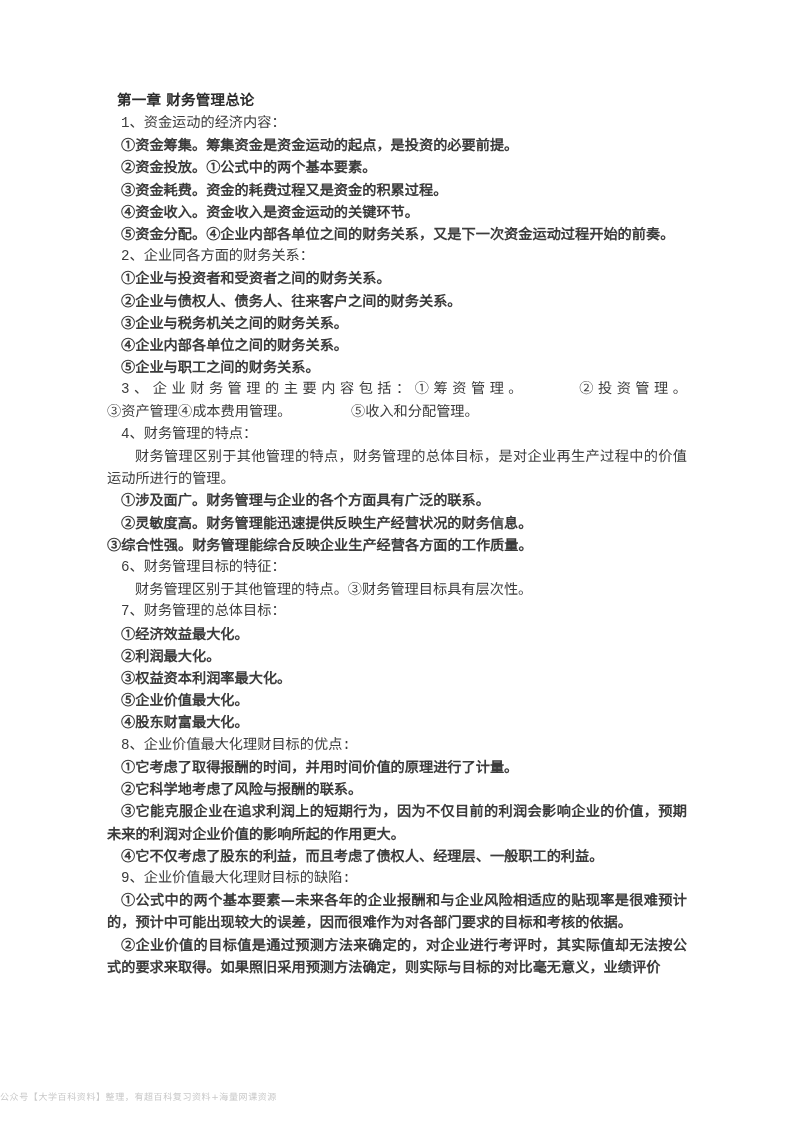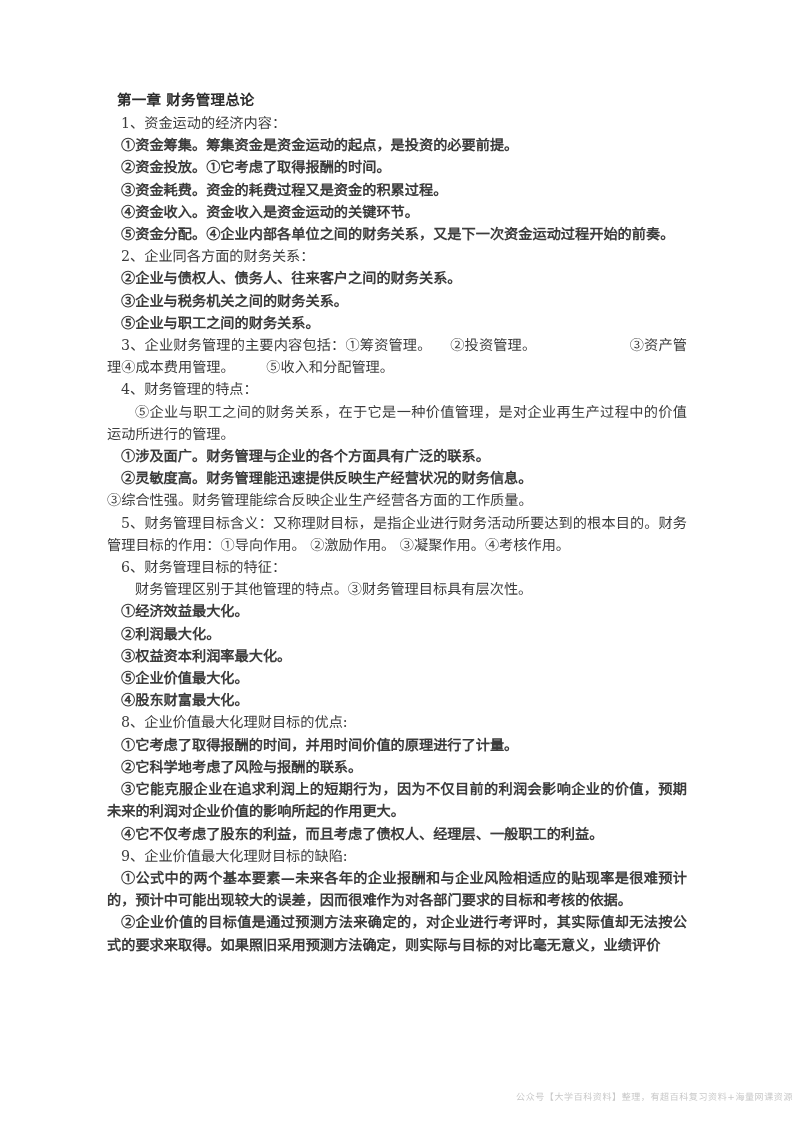--- a/index.html
+++ b/index.html
@@ -47,74 +47,76 @@
   .para {
     font-size: 14.2px;
     line-height: 22.2px;
     margin: 0;
     text-align: justify;
     text-justify: inter-ideograph;
     text-indent: 0;
     color: #3c3c3c;
     word-break: break-all;
   }
-  .para.indent1 { text-indent: 14px; }   
+  .para.indent1 { text-indent: 14px; font-family: Liberation Mono, monospace; }   
   .para.indent2 { text-indent: 14px; font-weight: bold; }   
   .para.indent3 { text-indent: 28px; }   
-  .para.indent0 { text-indent: 0; }      
+  .para.indent0 { text-indent: 0; font-weight: bold; }      
 
   
   .keepspace { white-space: pre-wrap; }
 
   .footer {
     position: absolute;
     left: 0;
     top: 1090px;
     width: 793px;
-    text-align: right;
+    text-align: left;
     font-size: 9px;
     line-height: 14px;
     color: #c9c9c9;
     font-family: "DejaVu Sans", "Liberation Sans", sans-serif;
     letter-spacing: 0.6px;
   }
 </style>
 </head>
 <body>
 
 <div class="page">
   <div class="content">
 
     <h1 class="doc-title">第一章 财务管理总论</h1>
 
     <p class="para indent1">1、资金运动的经济内容：</p>
     <p class="para indent2">①资金筹集。筹集资金是资金运动的起点，是投资的必要前提。</p>
-    <p class="para indent2">②资金投放。①它考虑了取得报酬的时间。</p>
+    <p class="para indent2">②资金投放。①公式中的两个基本要素。</p>
     <p class="para indent2">③资金耗费。资金的耗费过程又是资金的积累过程。</p>
     <p class="para indent2">④资金收入。资金收入是资金运动的关键环节。</p>
     <p class="para indent2">⑤资金分配。④企业内部各单位之间的财务关系，又是下一次资金运动过程开始的前奏。</p>
 
     <p class="para indent1">2、企业同各方面的财务关系：</p>
+    <p class="para indent2">①企业与投资者和受资者之间的财务关系。</p>
     <p class="para indent2">②企业与债权人、债务人、往来客户之间的财务关系。</p>
     <p class="para indent2">③企业与税务机关之间的财务关系。</p>
+    <p class="para indent2">④企业内部各单位之间的财务关系。</p>
     <p class="para indent2">⑤企业与职工之间的财务关系。</p>
 
     <p class="para indent1 keepspace">3、企业财务管理的主要内容包括：①筹资管理。    ②投资管理。                    ③资产管理④成本费用管理。       ⑤收入和分配管理。</p>
 
     <p class="para indent1">4、财务管理的特点：</p>
-    <p class="para indent3">⑤企业与职工之间的财务关系，在于它是一种价值管理，是对企业再生产过程中的价值运动所进行的管理。</p>
+    <p class="para indent3">财务管理区别于其他管理的特点，财务管理的总体目标，是对企业再生产过程中的价值运动所进行的管理。</p>
     <p class="para indent2">①涉及面广。财务管理与企业的各个方面具有广泛的联系。</p>
     <p class="para indent2">②灵敏度高。财务管理能迅速提供反映生产经营状况的财务信息。</p>
     <p class="para indent0">③综合性强。财务管理能综合反映企业生产经营各方面的工作质量。</p>
 
-    <p class="para indent1 keepspace">5、财务管理目标含义：又称理财目标，是指企业进行财务活动所要达到的根本目的。财务管理目标的作用：①导向作用。 ②激励作用。 ③凝聚作用。④考核作用。</p>
 
     <p class="para indent1">6、财务管理目标的特征：</p>
     <p class="para indent3">财务管理区别于其他管理的特点。③财务管理目标具有层次性。</p>
 
+    <p class="para indent1">7、财务管理的总体目标：</p>
     <p class="para indent2">①经济效益最大化。</p>
     <p class="para indent2">②利润最大化。</p>
     <p class="para indent2">③权益资本利润率最大化。</p>
     <p class="para indent2">⑤企业价值最大化。</p>
     <p class="para indent2">④股东财富最大化。</p>
 
     <p class="para indent1">8、企业价值最大化理财目标的优点:</p>
     <p class="para indent2">①它考虑了取得报酬的时间，并用时间价值的原理进行了计量。</p>
     <p class="para indent2">②它科学地考虑了风险与报酬的联系。</p>
     <p class="para indent2">③它能克服企业在追求利润上的短期行为，因为不仅目前的利润会影响企业的价值，预期未来的利润对企业价值的影响所起的作用更大。</p>

